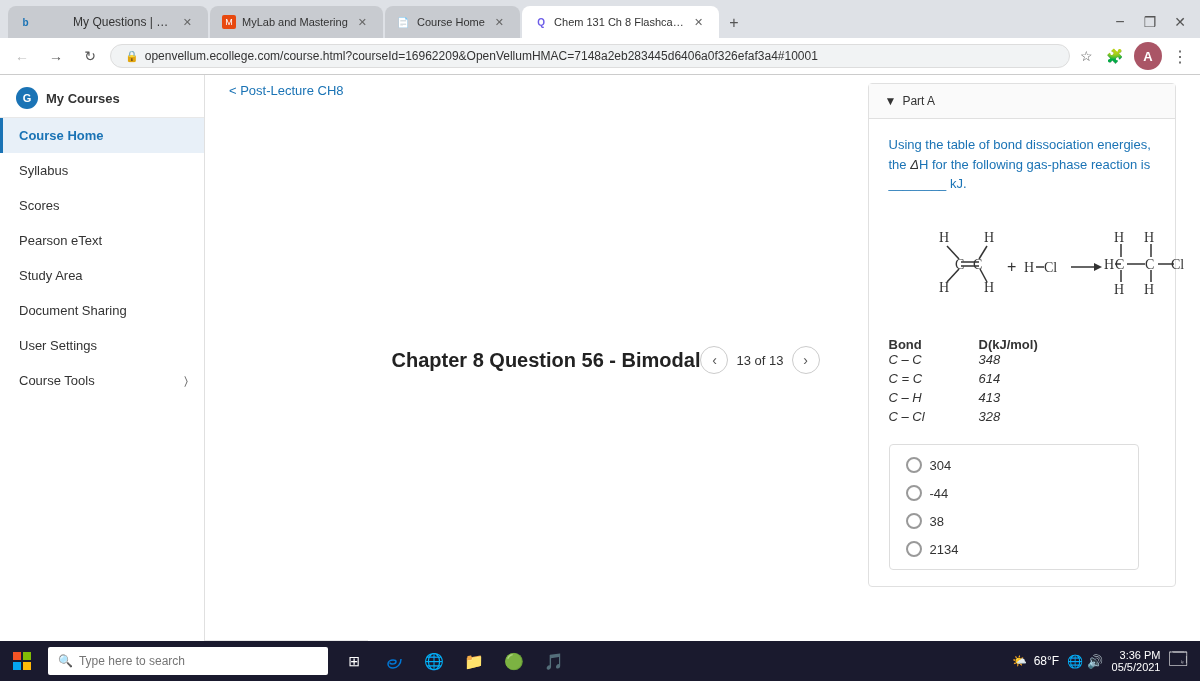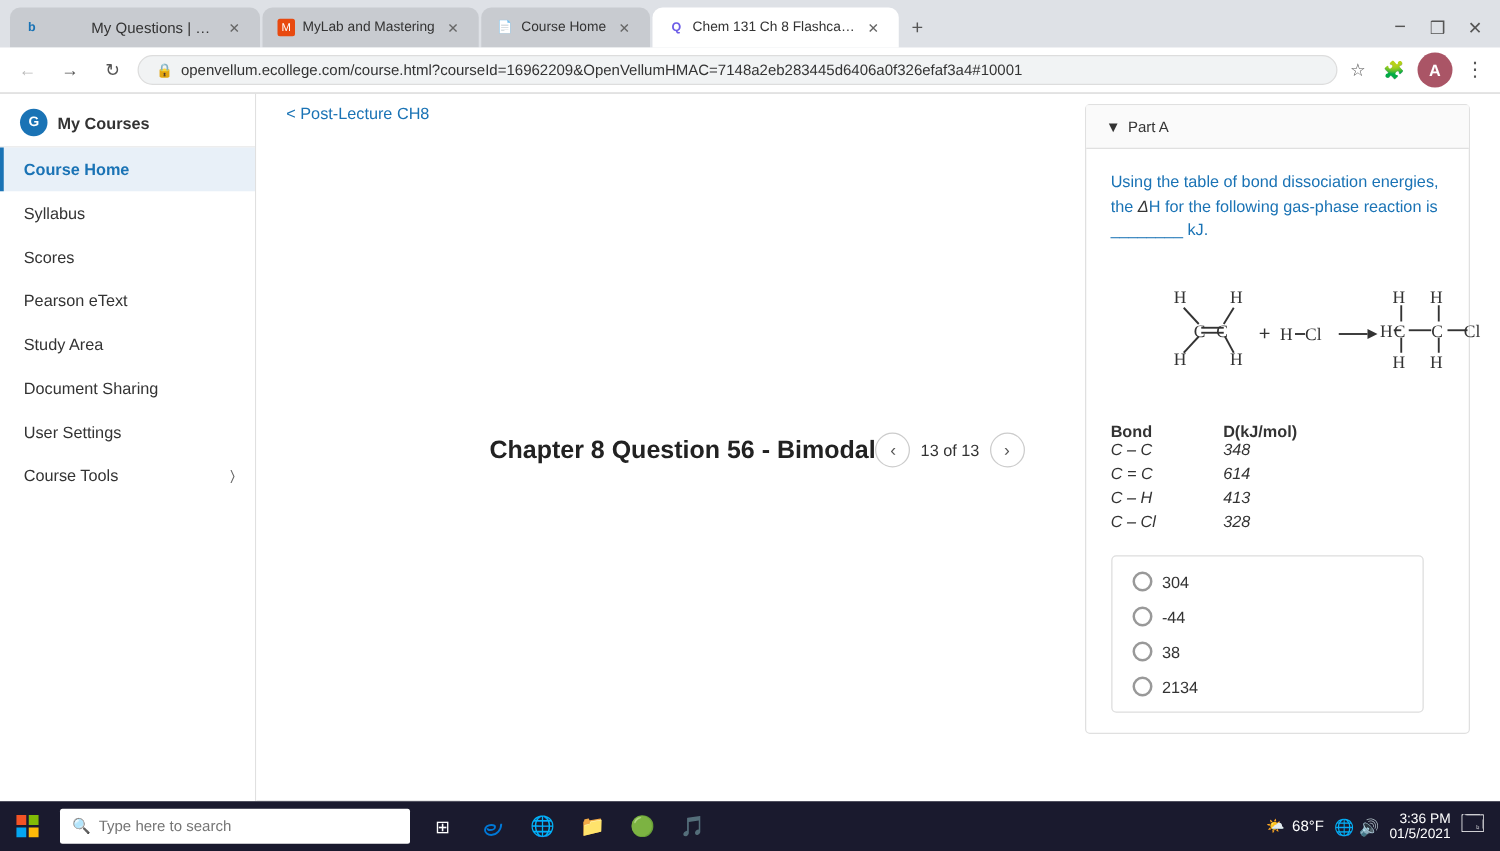--- a/index.html
+++ b/index.html
@@ -319,17 +319,17 @@
     <div class="weather-info">
       <span>🌤️</span>
       <span>68°F</span>
     </div>
     <div class="sys-icons">
       <span>🌐</span>
       <span>🔊</span>
     </div>
     <div class="taskbar-sys">
       <span>3:36 PM</span>
-      <span>01/5/2021</span>
+      <span>05/5/2021</span>
     </div>
     <div style="color:#fff; font-size:18px; cursor:pointer;">🗔</div>
   </div>
 </div>
 
 </body></html>

